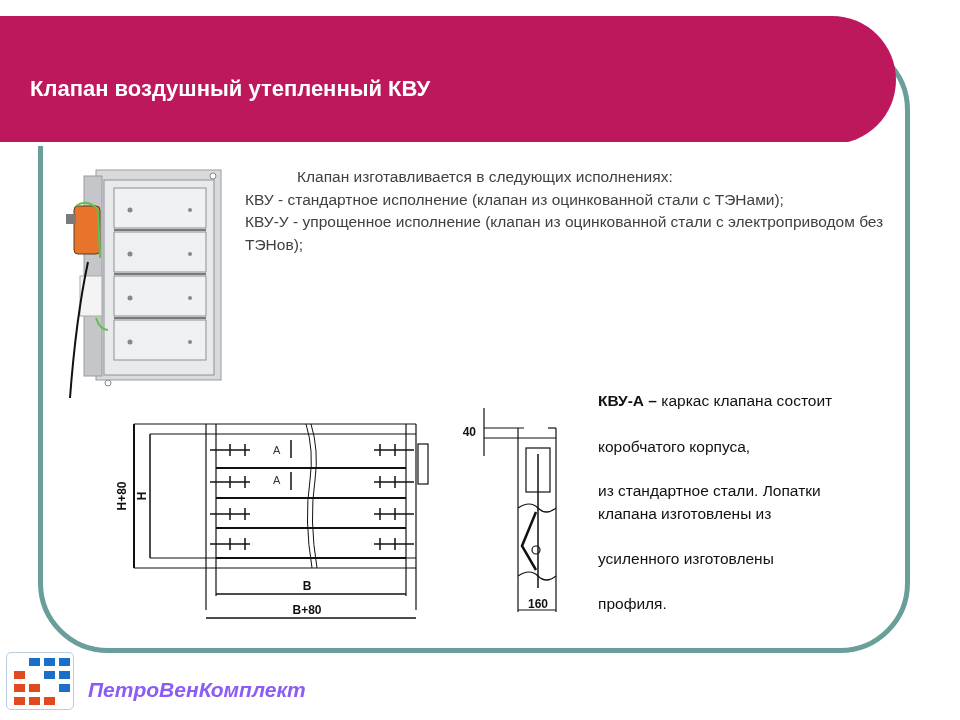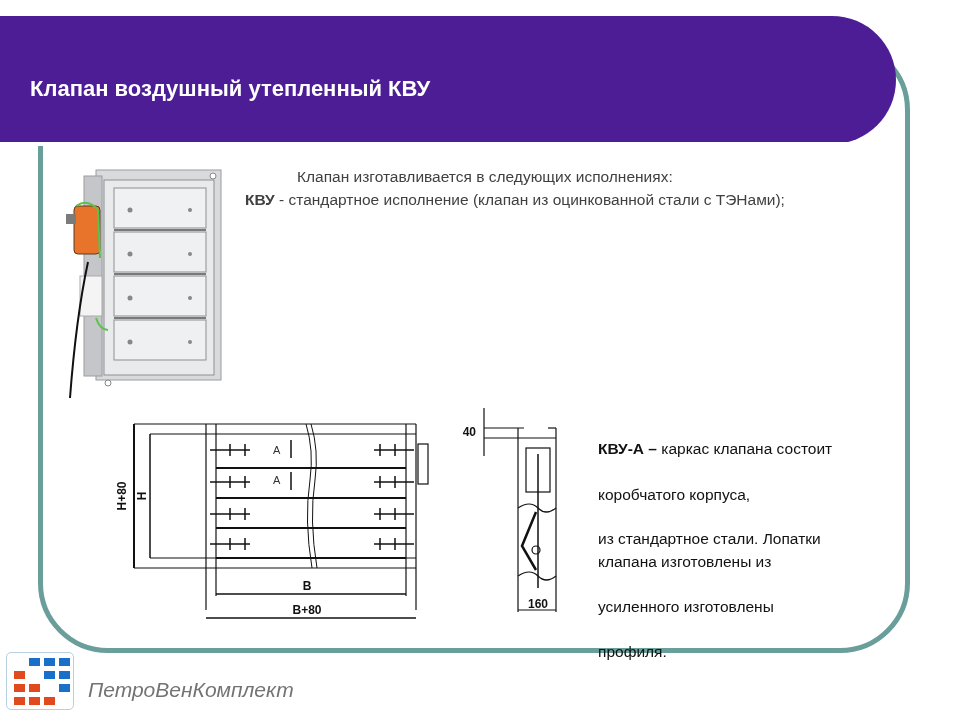--- a/index.html
+++ b/index.html
@@ -7,51 +7,51 @@
     width: 960px; height: 720px; position: relative; overflow: hidden;
     background: #ffffff;
     font-family: "Liberation Sans", sans-serif;
   }
   .frame {
     position: absolute; left: 38px; top: 40px; width: 872px; height: 613px;
     border: 5px solid #6a9e9a; border-radius: 70px; box-sizing: border-box;
   }
   .header-bar {
     position: absolute; left: 0; top: 16px; width: 896px; height: 128px;
-    background: #4c1d95; border-radius: 0 64px 64px 0; text-align: center;
+    background: #be185d; border-radius: 0 64px 64px 0; text-align: center;
   }
   .header-title {
     position: absolute; left: 30px; top: 60px;
     color: #ffffff; font-size: 22px; font-weight: bold; letter-spacing: 0px;
   }
   .header-line {
     position: absolute; left: 0; top: 126px; width: 848px; height: 4px; background: #ffffff;
   }
   .photo {
     position: absolute; left: 48px; top: 158px; width: 185px; height: 245px;
   }
   .intro {
     position: absolute; left: 245px; top: 166px; width: 660px;
     font-size: 15.5px; line-height: 22.5px; color: #404040;
   }
   .intro .indent { padding-left: 52px; }
-  .intro b { font-weight: bold; }
+  .intro b { font-weight: normal; }
   .kvua {
     position: absolute; left: 598px; top: 392px; width: 300px;
     font-size: 15.5px; color: #111;
   }
-  .kvua div { position: absolute; left: 0; white-space: nowrap; margin-top: 48px; }
+  .kvua div { position: absolute; left: 0; white-space: nowrap; }
   .drawing-front { position: absolute; left: 100px; top: 410px; width: 340px; height: 210px; }
   .drawing-side { position: absolute; left: 440px; top: 400px; width: 150px; height: 220px; }
   .logo { position: absolute; left: 6px; top: 652px; width: 68px; height: 58px;
     border: 1px solid #b8cfe0; border-radius: 5px; box-sizing: border-box; background:#fff; }
   .logo .sq { position: absolute; width: 11px; height: 8px; }
   .company {
     position: absolute; left: 88px; top: 678px;
-    font-size: 21px; font-weight: normal; font-style: italic; color: #737373;
+    font-size: 21px; font-weight: bold; font-style: italic; color: #8b5cf6;
   }
 </style>
 </head>
 <body>
 
 <div class="frame"></div>
 
 <div class="header-bar">
   <div class="header-title">Клапан воздушный утепленный КВУ</div>
   <div class="header-line"></div>
@@ -82,20 +82,21 @@
   <rect x="32" y="118" width="22" height="40" fill="#f4f4f4" stroke="#aaa"></rect>
   <path d="M40 104 Q28 160 22 240" stroke="#111" stroke-width="2" fill="none"></path>
   <path d="M48 160 Q52 172 60 172" stroke="#5bc24a" stroke-width="2" fill="none"></path>
   <circle cx="60" cy="225" r="3" fill="#fff" stroke="#888"></circle>
   <circle cx="165" cy="18" r="3" fill="#fff" stroke="#888"></circle>
 </svg>
 
 <div class="intro">
   <div class="indent">Клапан изготавливается в следующих исполнениях:</div>
   <div><b>КВУ</b><span> - стандартное исполнение (клапан из оцинкованной стали с ТЭНами);</span></div>
+  <div><b>КВУ-У</b><span> - упрощенное исполнение (клапан из оцинкованной стали с электроприводом без ТЭНов);</span></div>
 </div>
 
 <div class="kvua">
   <div style="top:0px"><b>КВУ-А –</b><span> каркас клапана состоит</span></div>
   <div style="top:46px">коробчатого корпуса,</div>
   <div style="top:90px">из стандартное стали. Лопатки</div>
   <div style="top:113px">клапана изготовлены из</div>
   <div style="top:158px">усиленного изготовлены</div>
   <div style="top:203px">профиля.</div>
 </div>

